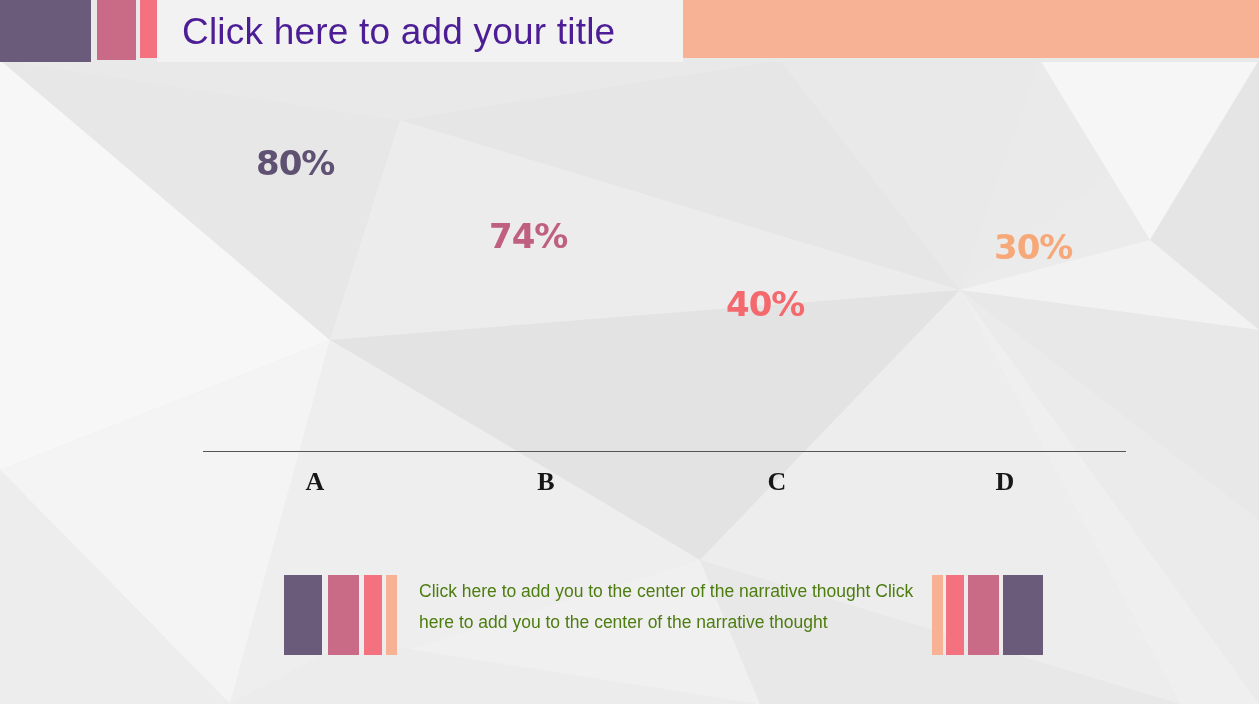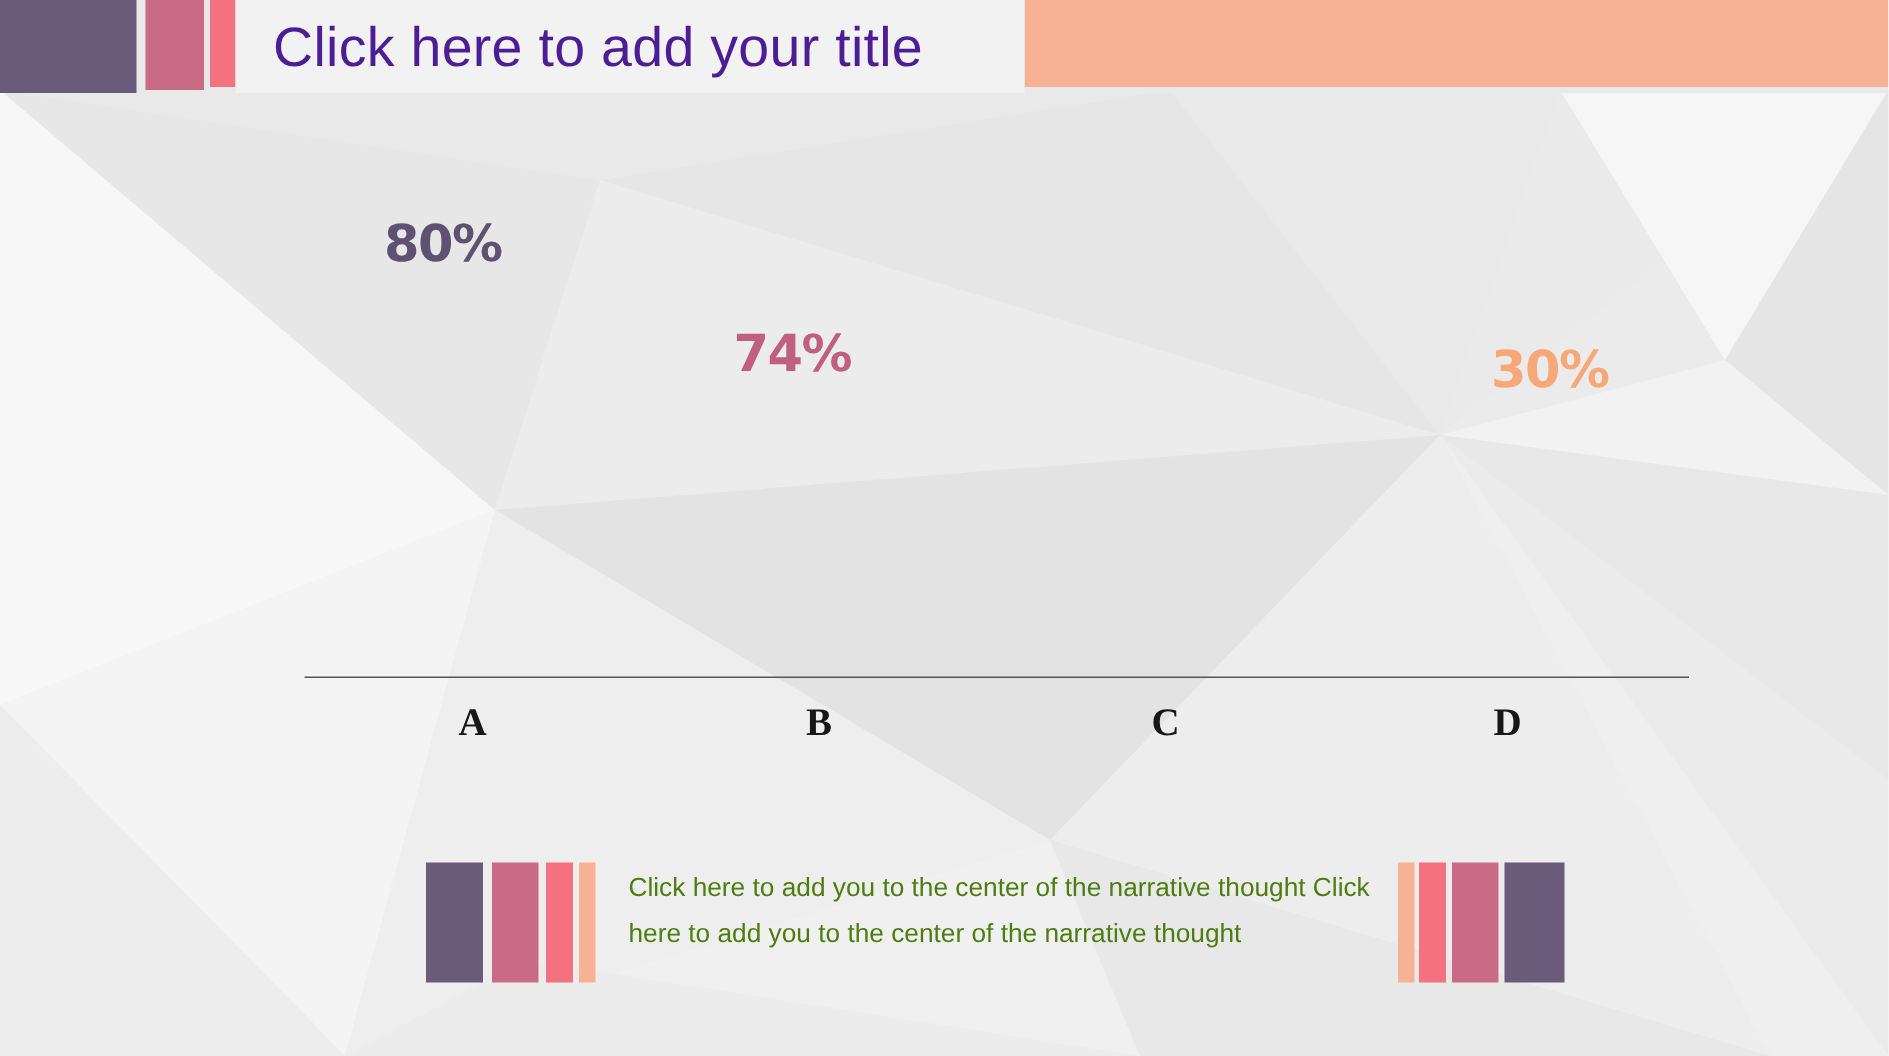--- a/index.html
+++ b/index.html
@@ -150,20 +150,21 @@
   <div id="header-band"></div>
   <div class="hdr-bar" id="hdr-bar-purple"></div>
   <div class="hdr-bar" id="hdr-bar-rose"></div>
   <div class="hdr-bar" id="hdr-bar-pink"></div>
   <div class="hdr-bar" id="hdr-bar-peach"></div>
   <div id="title-plate"></div>
   <div id="slide-title">Click here to add your title</div>
 
   <div class="pct" id="pct-a">80%</div>
   <div class="pct" id="pct-b">74%</div>
+  <div class="pct" id="pct-c">40%</div>
   <div class="pct" id="pct-d">30%</div>
 
   <div id="axis-line"></div>
   <div class="axis-label" id="axis-label-a">A</div>
   <div class="axis-label" id="axis-label-b">B</div>
   <div class="axis-label" id="axis-label-c">C</div>
   <div class="axis-label" id="axis-label-d">D</div>
 
   <div class="deco-bar" id="deco-l-1"></div>
   <div class="deco-bar" id="deco-l-2"></div>

